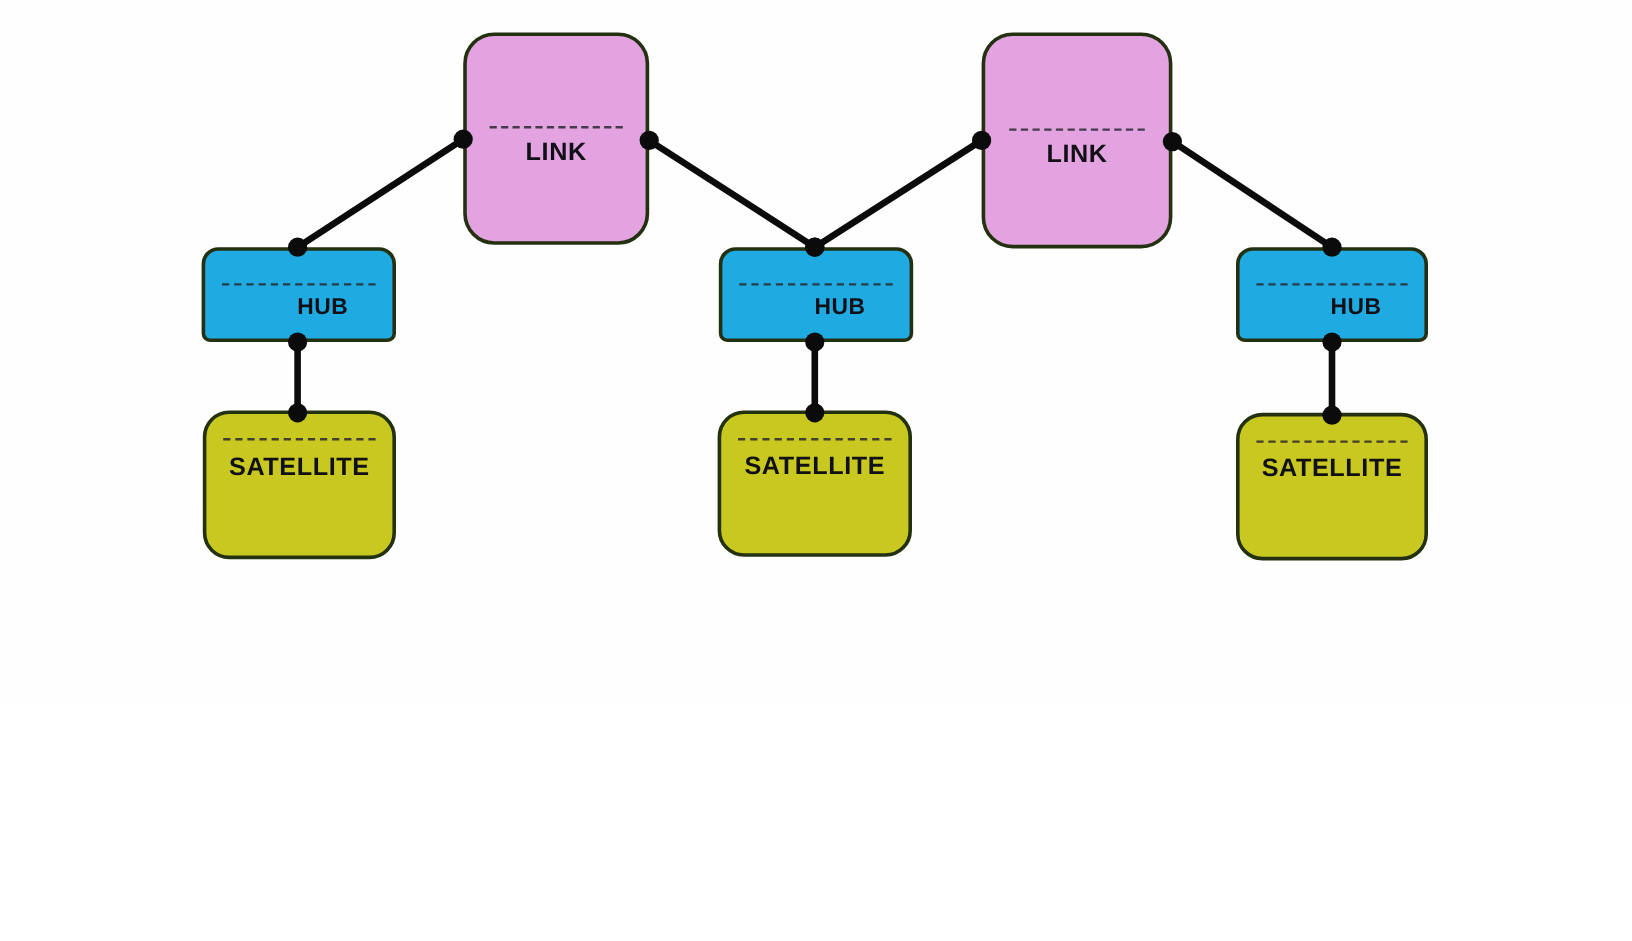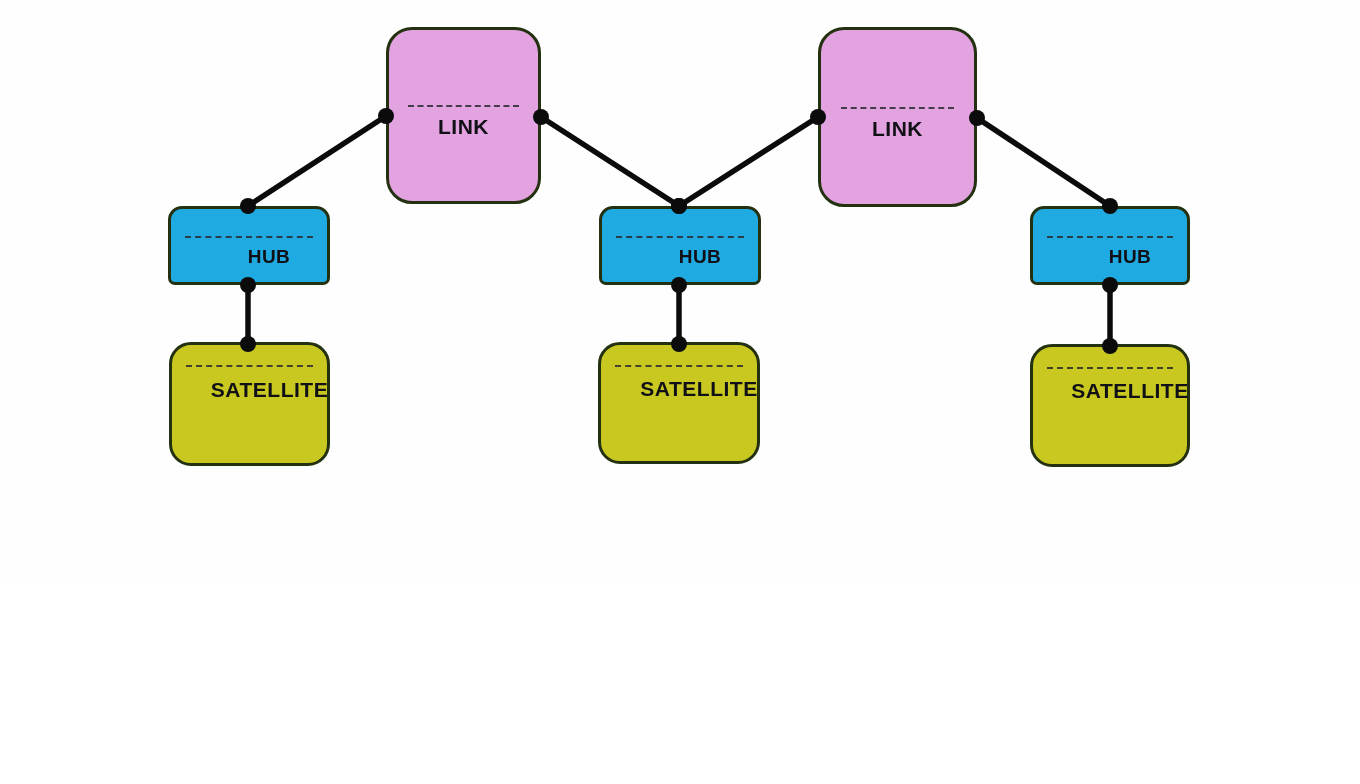--- a/index.html
+++ b/index.html
@@ -57,21 +57,21 @@
     width: 100%;
     text-align: center;
     font-weight: bold;
     color: var(--text, #101016);
     letter-spacing: 0.5px;
     transform: translateY(-50%);
     white-space: nowrap;
   }
   .node.link .label      { top: 57%; font-size: 21px; }
   .node.hub .label       { top: 66%; font-size: 19px; margin-left: 20px; }
-  .node.satellite .label { top: 38%; font-size: 21px; padding-left: 20px; }
+  .node.satellite .label { top: 38%; font-size: 21px; }
 </style>
 </head>
 <body>
 
 <div id="canvas">
   <svg id="edge-layer" viewBox="0 0 1360 784" xmlns="http://www.w3.org/2000/svg">
       <line x1="386" y1="116" x2="248" y2="206" stroke="#0b0b0b" stroke-width="5.5" stroke-linecap="round"></line>
       <circle cx="386" cy="116" r="8" fill="#0b0b0b"></circle>
       <circle cx="248" cy="206" r="8" fill="#0b0b0b"></circle>
       <line x1="541" y1="117" x2="679" y2="206" stroke="#0b0b0b" stroke-width="5.5" stroke-linecap="round"></line>

